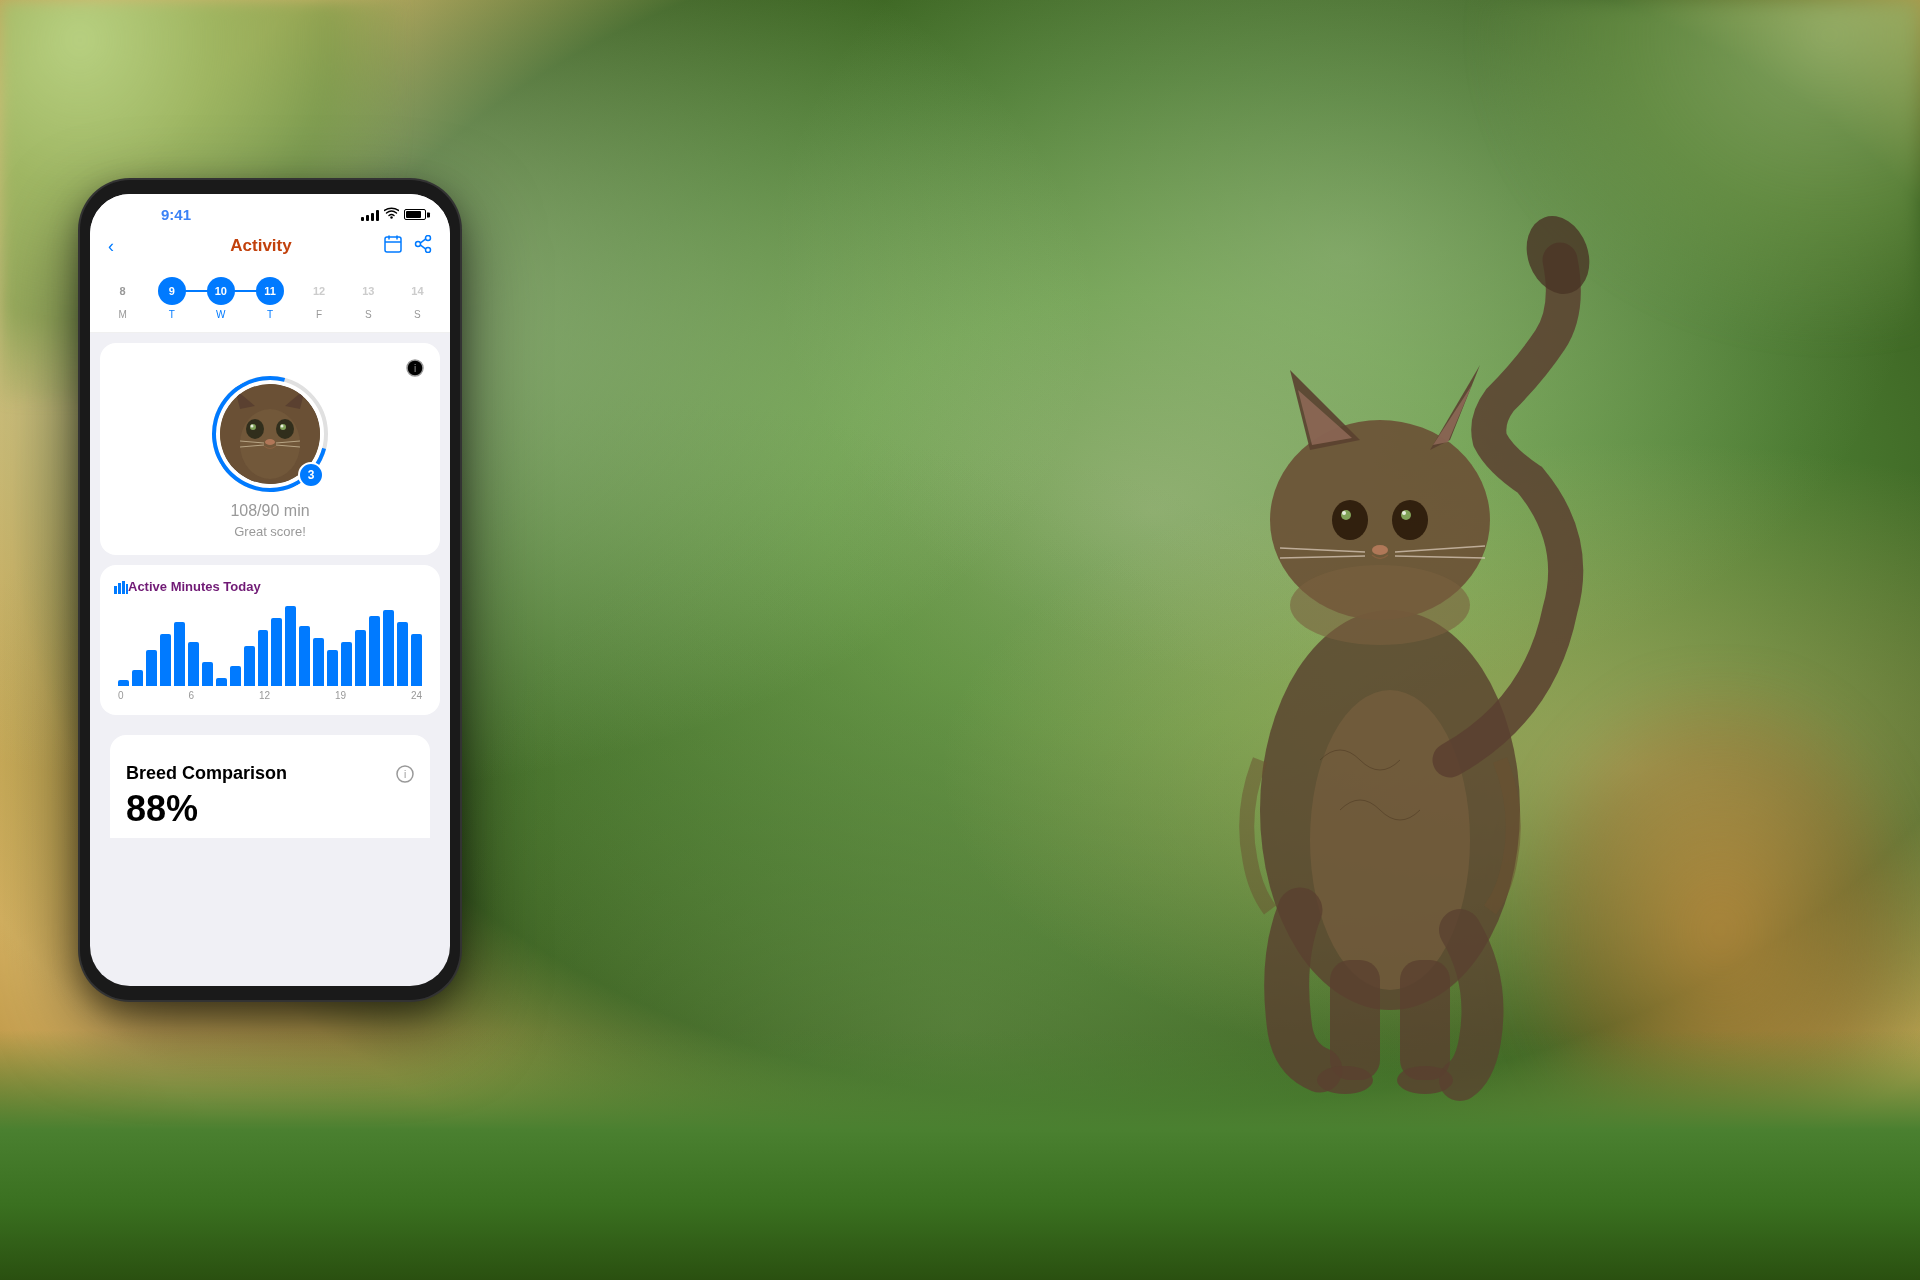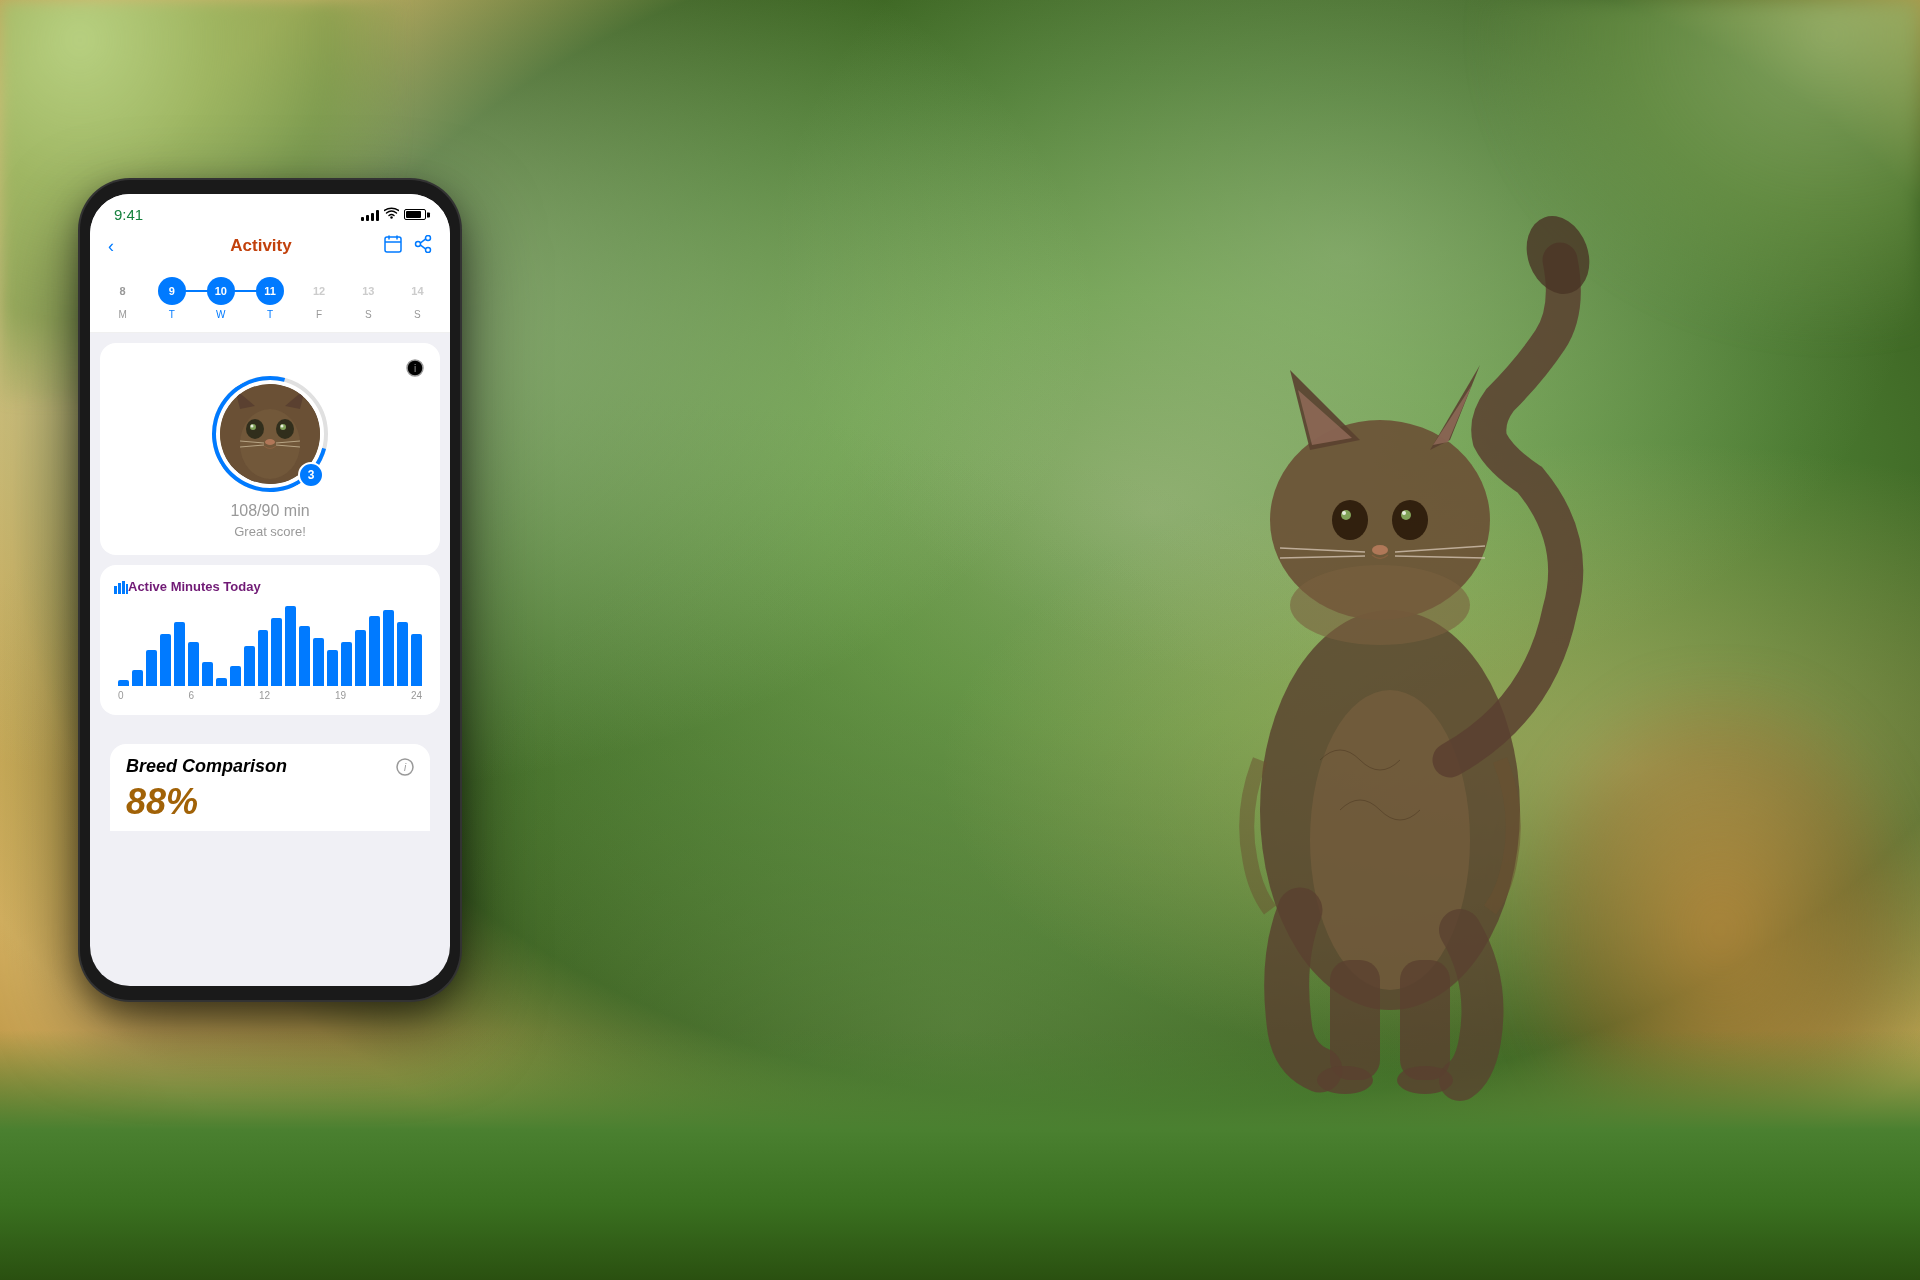--- a/index.html
+++ b/index.html
@@ -65,22 +65,23 @@
     .status-bar {
       display: flex;
       justify-content: space-between;
       align-items: center;
       padding: 12px 24px 4px;
       background: white;
     }
 
     .status-time {
       font-size: 15px;
-      font-weight: 400;
-      color: #15803d;
+      font-weight: 700;
+      color: #3b82f6;
+      margin-left: 47px;
     }
 
     .status-icons {
       display: flex;
       align-items: center;
       gap: 5px;
     }
 
     .signal-bars {
       display: flex;
@@ -387,21 +388,21 @@
     .breed-title {
       font-size: 18px;
       font-weight: 700;
       color: #000;
       margin-bottom: 4px;
     }
 
     .breed-percentage {
       font-size: 36px;
       font-weight: 700;
-      color: #a16207;
+      color: #000000;
     }
 
     
     .ground {
       position: absolute;
       bottom: 0;
       left: 0;
       right: 0;
       height: 250px;
       background: linear-gradient(to top, #2a5010 0%, #3a7020 30%, #4a8030 60%, transparent 100%);
@@ -699,21 +700,21 @@
             <span class="chart-x-label">0</span>
             <span class="chart-x-label">6</span>
             <span class="chart-x-label">12</span>
             <span class="chart-x-label">19</span>
             <span class="chart-x-label">24</span>
           </div>
         </div>
 
 
         <div class="breed-section">
-          <div style="background:white;margin:9px 10px;border-radius:16px 16px 0 0;padding:12px 16px 8px;font-style:italic;">
+          <div style="background:white;margin:0 10px;border-radius:16px 16px 0 0;padding:28px 16px 8px;">
             <div style="display:flex;justify-content:space-between;align-items:center;">
               <span class="breed-title">Breed Comparison</span>
               <span style="color:#999;">
                 <svg width="18" height="18" viewBox="0 0 18 18">
                     <circle cx="9" cy="9" r="8" stroke="#999" stroke-width="1.5" fill="none"></circle>
                     <text x="9" y="13" text-anchor="middle" fill="#999" font-size="10" font-family="sans-serif">i</text>
                   </svg>
               </span>
             </div>
             <div class="breed-percentage">88%</div>

